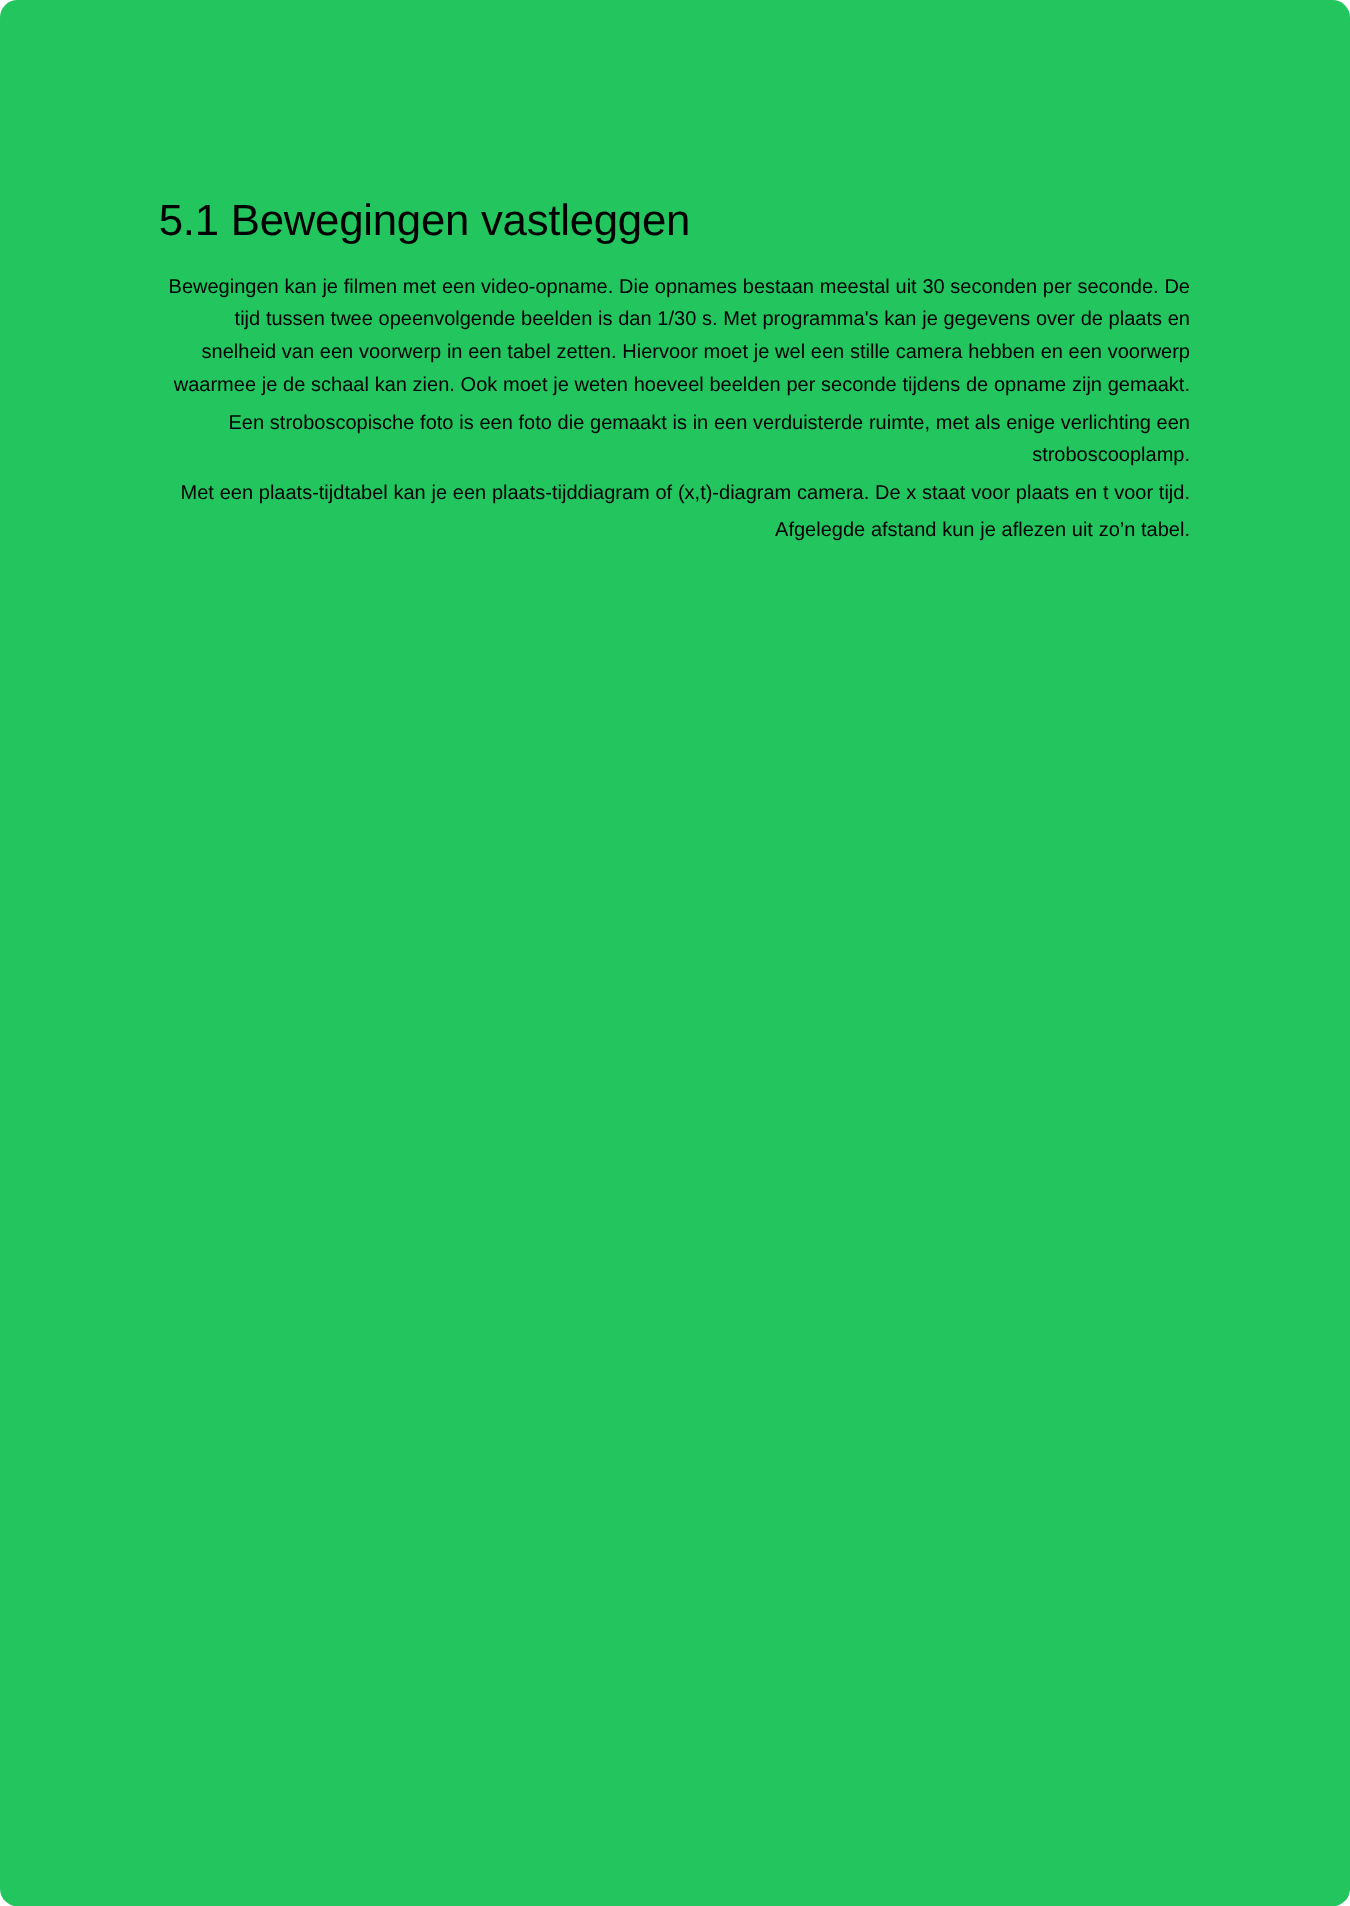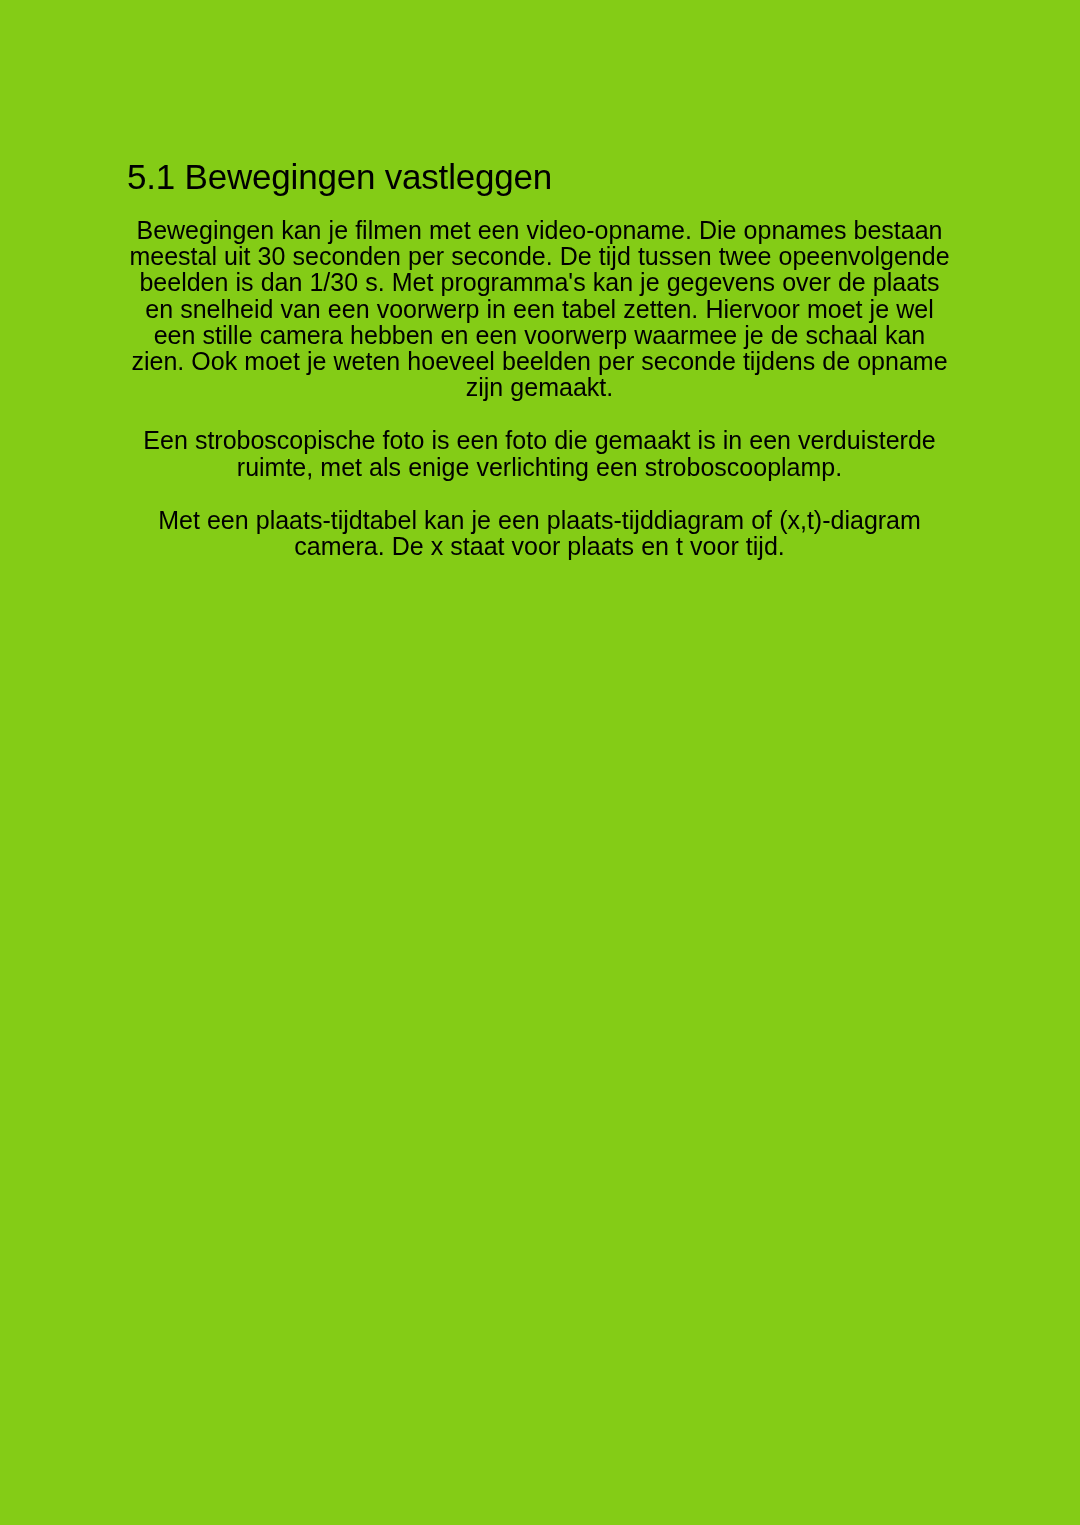--- a/index.html
+++ b/index.html
@@ -13,53 +13,54 @@
     height: 1525px;
     overflow: hidden;
     font-family: "Liberation Sans", sans-serif;
     color: #000000;
     -webkit-font-smoothing: antialiased;
   }
   .page {
     position: relative;
     width: 1080px;
     height: 1525px;
-    background: #84cc16;
+    background: #22c55e;
     box-sizing: border-box;
+    border-radius: 14px;
   }
   .content {
     position: absolute;
     left: 127px;
     top: 155px;
     width: 825px;
   }
   .doc-heading {
     font-family: "Liberation Sans", sans-serif;
     font-size: 35px;
     font-weight: 400;
     line-height: 44px;
     letter-spacing: -0.2px;
     color: #000000;
     margin: 0 0 18px 0;
     padding: 0;
     white-space: nowrap;
   }
   .doc-paragraph {
     font-family: "Liberation Sans", sans-serif;
-    font-size: 25px;
+    font-size: 16px;
     font-weight: 400;
     line-height: 26.2px;
     color: #000000;
     margin: 0;
     padding: 0;
-    text-align: center;
+    text-align: right;
     word-spacing: 0.15px;
   }
   .doc-paragraph + .doc-paragraph {
-    margin-top: 27px;
+    margin-top: 4px;
   }
   
   .doc-paragraph.gap-before {
     margin-top: 72px;
   }
 </style>
 </head>
 <body>
 
 <div class="page">
@@ -67,15 +68,16 @@
 
     <h1 class="doc-heading">5.1 Bewegingen vastleggen</h1>
 
     <p class="doc-paragraph">Bewegingen kan je filmen met een video-opname. Die opnames bestaan meestal uit 30 seconden per seconde. De tijd tussen twee opeenvolgende beelden is dan 1/30 s. Met programma's kan je gegevens over de plaats en snelheid van een voorwerp in een tabel zetten. Hiervoor moet je wel een stille camera hebben en een voorwerp waarmee je de schaal kan zien. Ook moet je weten hoeveel beelden per seconde tijdens de opname zijn gemaakt.</p>
 
     <p class="doc-paragraph">Een stroboscopische foto is een foto die gemaakt is in een verduisterde ruimte, met als enige verlichting een stroboscooplamp.</p>
 
 
     <p class="doc-paragraph">Met een plaats-tijdtabel kan je een plaats-tijddiagram of (x,t)-diagram camera. De x staat voor plaats en t voor tijd.</p>
 
+    <p class="doc-paragraph">Afgelegde afstand kun je aflezen uit zo’n tabel.</p>
 
   </div>
 </div>
 
 </body></html>

